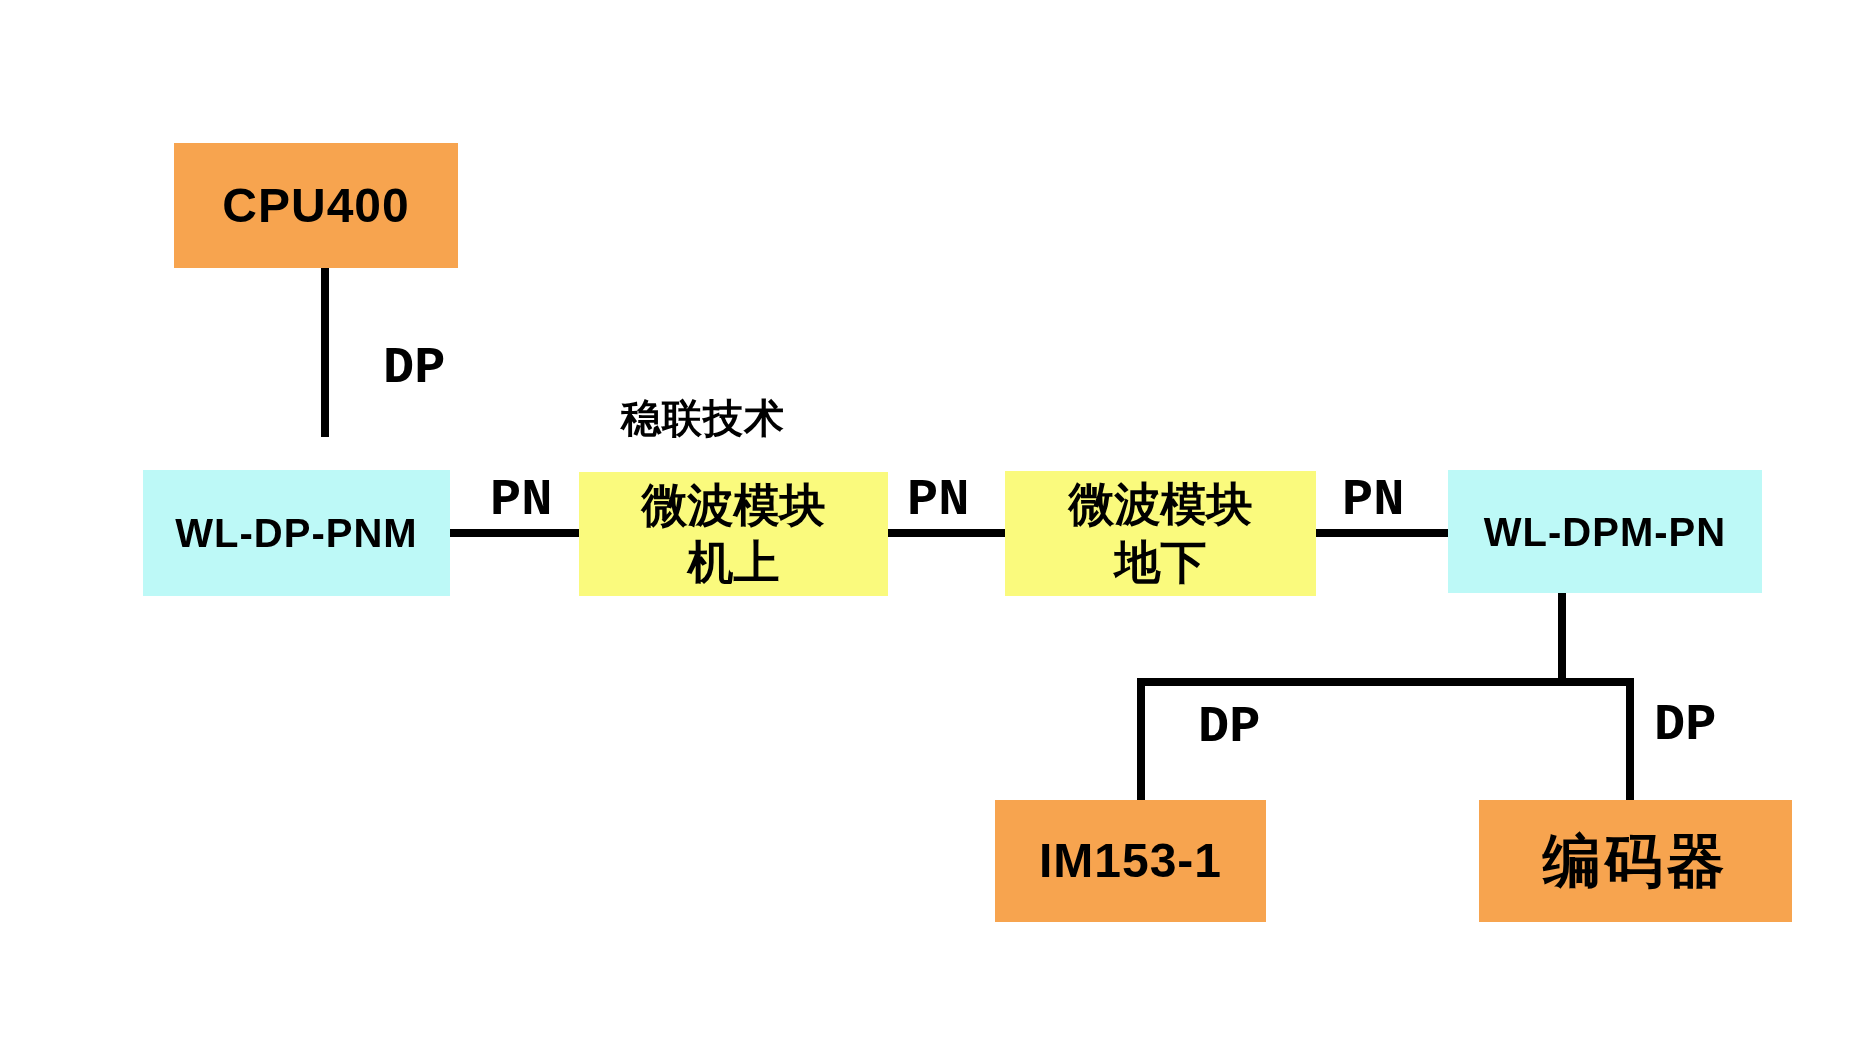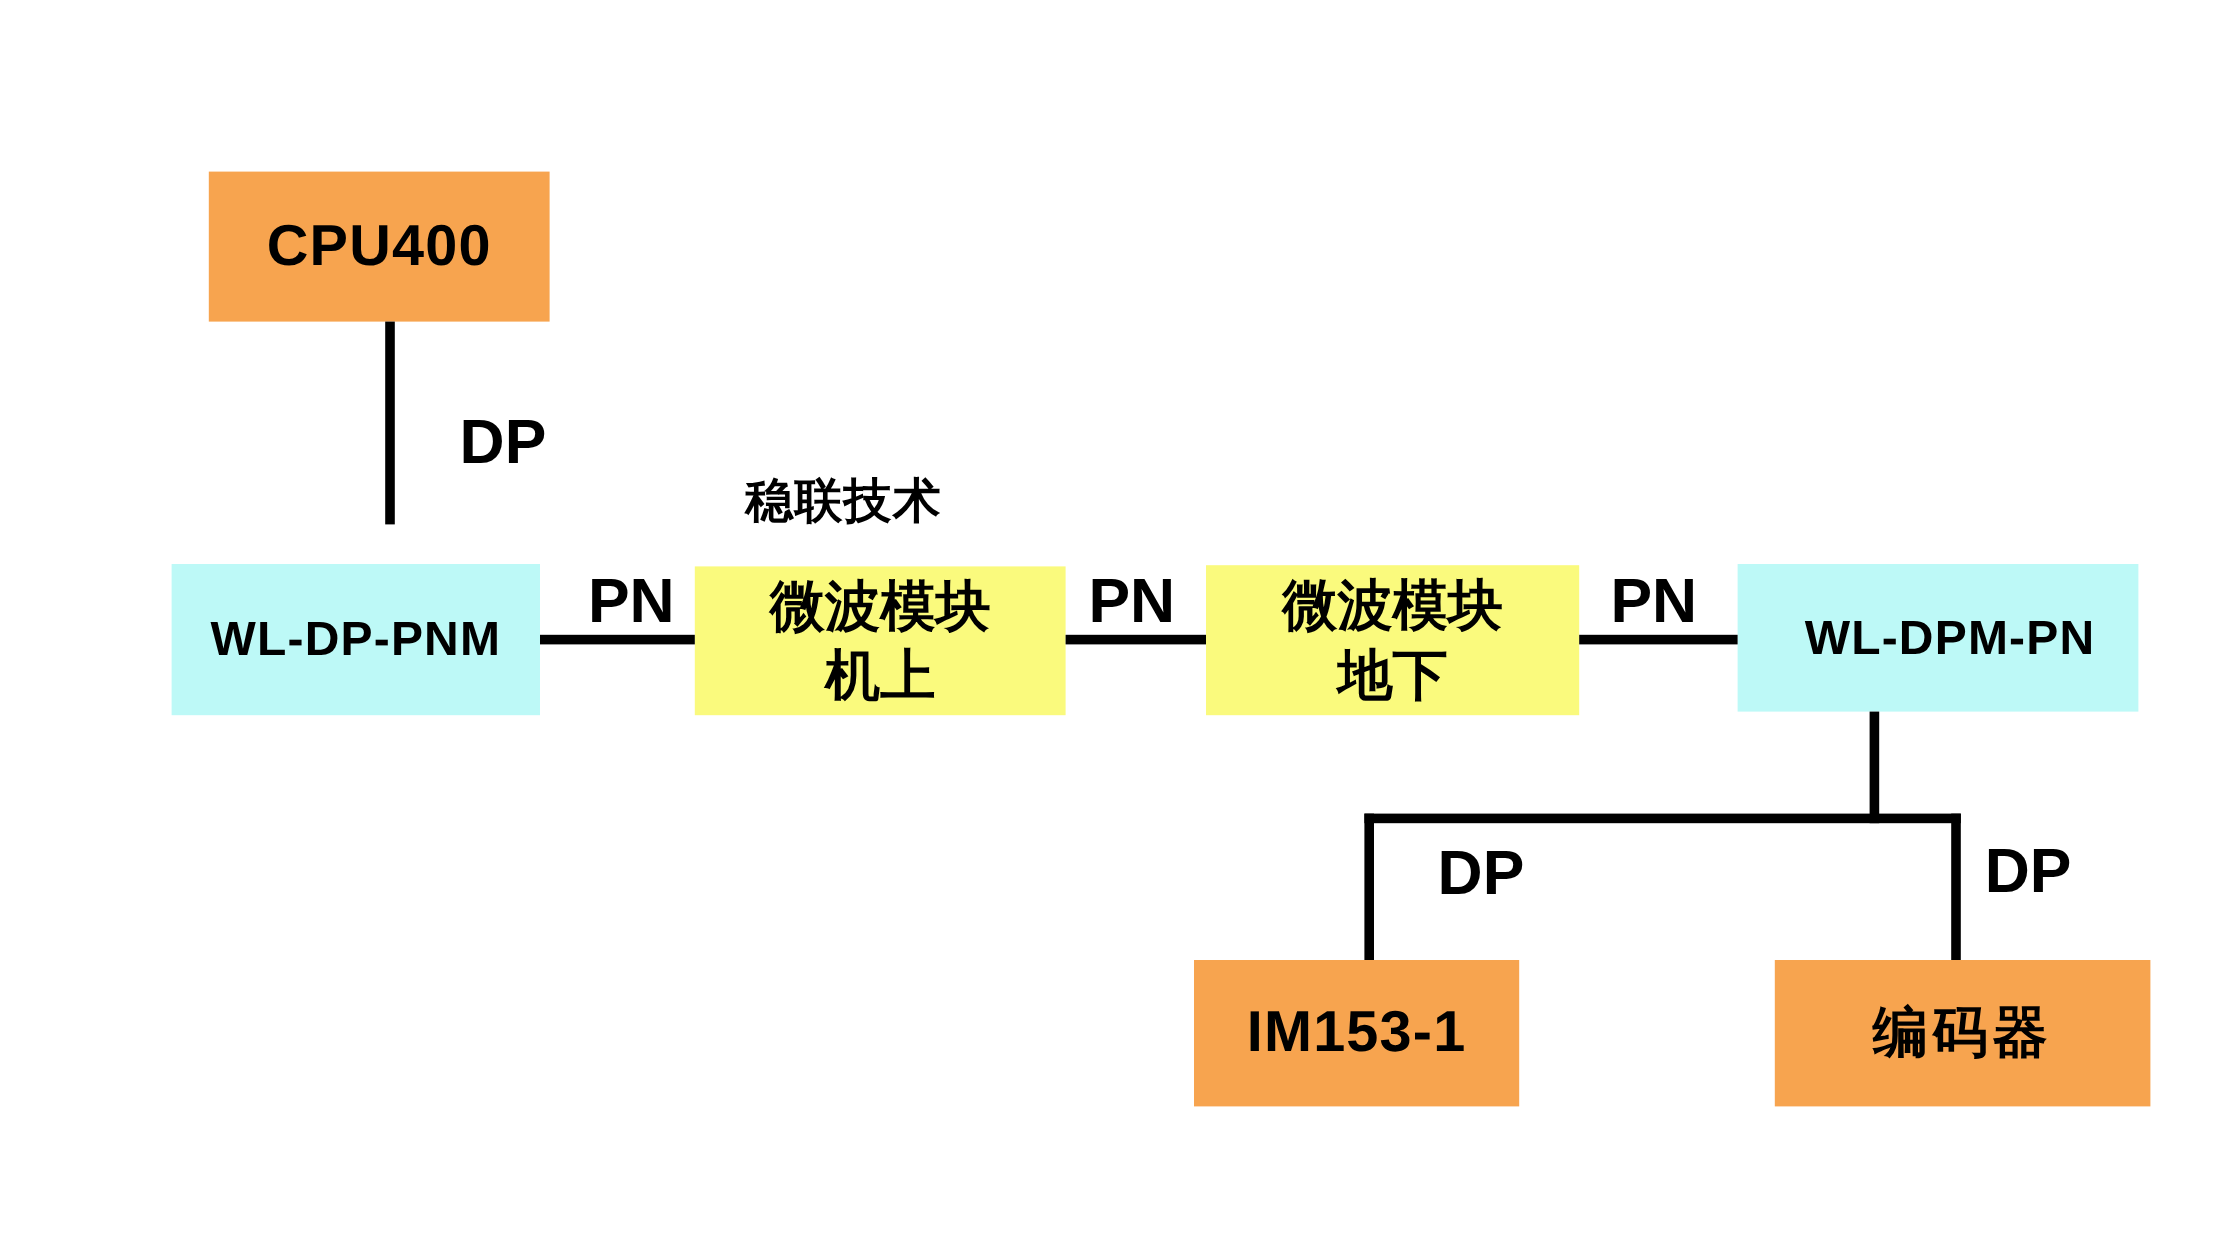--- a/index.html
+++ b/index.html
@@ -24,32 +24,33 @@
     align-items: center;
     justify-content: center;
     text-align: center;
     color: #000000;
     font-weight: 700;
   }
   .node .lbl { line-height: 1.25; }
   .latin-lg  { font-size: 48px; letter-spacing: 1px; }
   .latin-md  { font-size: 40px; letter-spacing: 1px; }
   .cjk-md    { font-size: 46px; text-align: center; }
-  .cjk-lg    { font-size: 46px; letter-spacing: 4px; }
+  .cjk-lg    { font-size: 58px; letter-spacing: 4px; }
   .edge {
     position: absolute;
     background: #000000;
   }
   .edge-label {
     position: absolute;
     font-size: 52px;
     font-weight: 700;
     line-height: 1;
     color: #000000;
     white-space: nowrap;
+    font-family: Liberation Mono, monospace;
   }
   .diagram-title {
     position: absolute;
     left: 621px;
     top: 396px;
     font-size: 40px;
     font-weight: 700;
     line-height: 1.1;
     color: #000000;
     letter-spacing: 1px;
@@ -74,21 +75,21 @@
   <div class="node" style="left: 579px; top: 472px; width: 309px; height: 124px; background-color: rgb(250, 250, 125);">
     <span class="lbl cjk-md">微波模块</span>
     <span class="lbl cjk-md">机上</span>
   </div>
 
   <div class="node" style="left: 1005px; top: 471px; width: 311px; height: 125px; background-color: rgb(250, 250, 125);">
     <span class="lbl cjk-md">微波模块</span>
     <span class="lbl cjk-md">地下</span>
   </div>
 
-  <div class="node" style="left: 1448px; top: 470px; width: 314px; height: 123px; background-color: rgb(189, 249, 247); padding-left: 20px;">
+  <div class="node" style="left: 1448px; top: 470px; width: 314px; height: 123px; background-color: rgb(189, 249, 247);">
     <span class="lbl latin-md">WL-DPM-PN</span>
   </div>
 
   <div class="node" style="left: 995px; top: 800px; width: 271px; height: 122px; background-color: rgb(247, 164, 79);">
     <span class="lbl latin-lg">IM153-1</span>
   </div>
 
   <div class="node" style="left: 1479px; top: 800px; width: 313px; height: 122px; background-color: rgb(247, 164, 79);">
     <span class="lbl cjk-lg">编码器</span>
   </div>

